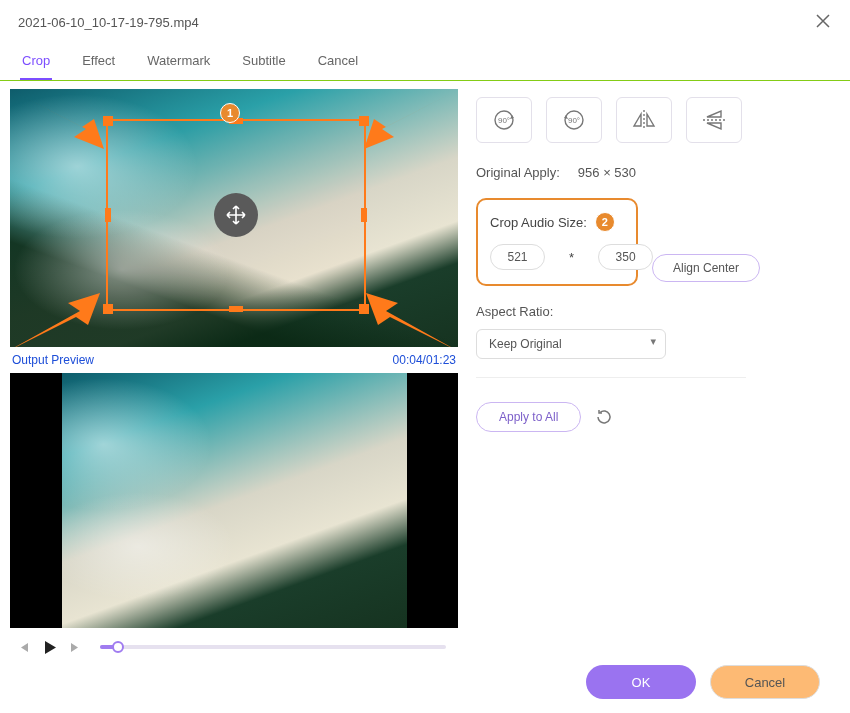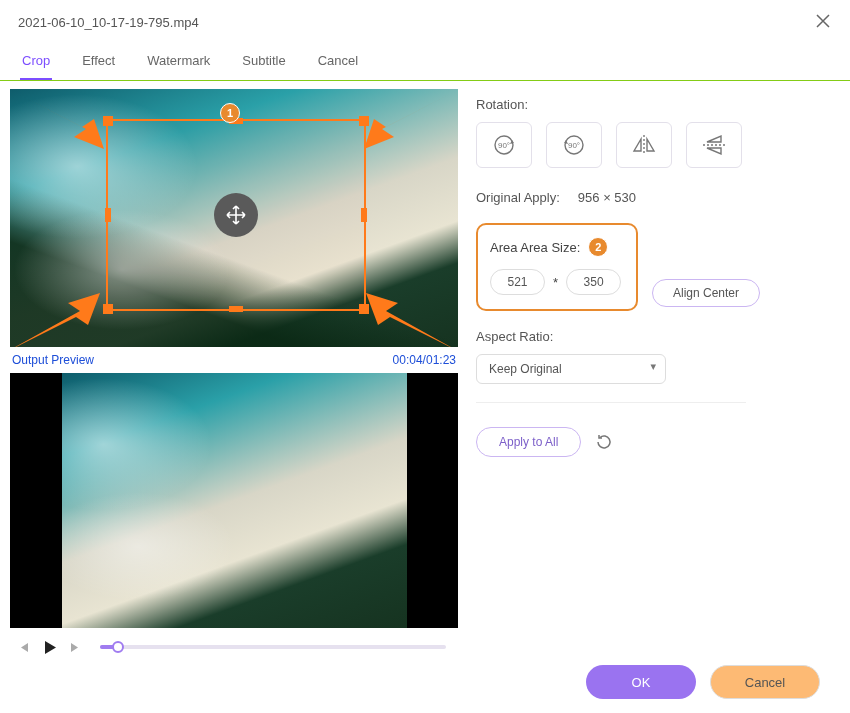--- a/index.html
+++ b/index.html
@@ -137,21 +137,21 @@
     width:56px;height:46px;border:1px solid #e3e0ea;border-radius:6px;
     display:flex;align-items:center;justify-content:center;cursor:pointer;color:#666;
   }
   .kv{display:flex;gap:18px;align-items:center;margin-bottom:18px;font-size:13px;color:#555}
   .crop-size-group{
     border:2px solid #e88a2e;border-radius:10px;
     padding:12px 12px 14px 12px;margin-bottom:18px;position:relative;width:162px;
   }
   .crop-size-head{display:flex;align-items:center;gap:8px;margin-bottom:12px}
   .ann2{position:static;display:inline-flex}
-  .size-inputs{display:flex;align-items:center;gap:8px}
+  .size-inputs{display:flex;align-items:center;gap:24px}
   .size-inputs input{
     width:55px;height:26px;border:1px solid #ddd;border-radius:13px;
     text-align:center;font-size:12px;color:#555;outline:none;
   }
   .align-center-btn{
     position:absolute;left:176px;top:56px;
     height:28px;padding:0 20px;border:1px solid #cbb6f2;border-radius:16px;
     background:#fff;color:#555;font-size:12px;cursor:pointer;
   }
   .crop-wrap{position:relative}
@@ -275,21 +275,20 @@
           </svg>
       </div>
       <div class="seek">
         <div class="seek-fill"></div>
         <div class="seek-thumb"></div>
       </div>
     </div>
   </div>
 
   <div class="right">
-    <div class="sect-label">Rotation:</div>
     <div class="rot-row">
       <div class="rot-btn">
         <svg width="30" height="26" viewBox="0 0 30 26" fill="none" stroke="#777" stroke-width="1.4">
           <circle cx="15" cy="13" r="9"></circle>
             <text x="15" y="16" font-size="8" text-anchor="middle" fill="#777" stroke="none">90°</text>
           <path d="M23 8l2 3-4 1" fill="#777" stroke="none"></path>
         </svg>
       </div>
       <div class="rot-btn">
         <svg width="30" height="26" viewBox="0 0 30 26" fill="none" stroke="#777" stroke-width="1.4">
@@ -313,21 +312,21 @@
     </div>
 
     <div class="kv">
       <span>Original Apply:</span>
       <span>956 × 530</span>
     </div>
 
     <div class="crop-wrap">
       <div class="crop-size-group">
         <div class="crop-size-head">
-          <span>Area Area Size:</span>
+          <span>Crop Audio Size:</span>
           <span class="ann-badge ann2">2</span>
         </div>
         <div class="size-inputs">
           <input value="521" style="">
           <span>*</span>
           <input value="350" style="">
         </div>
       </div>
       <button class="align-center-btn">Align Center</button>
     </div>

